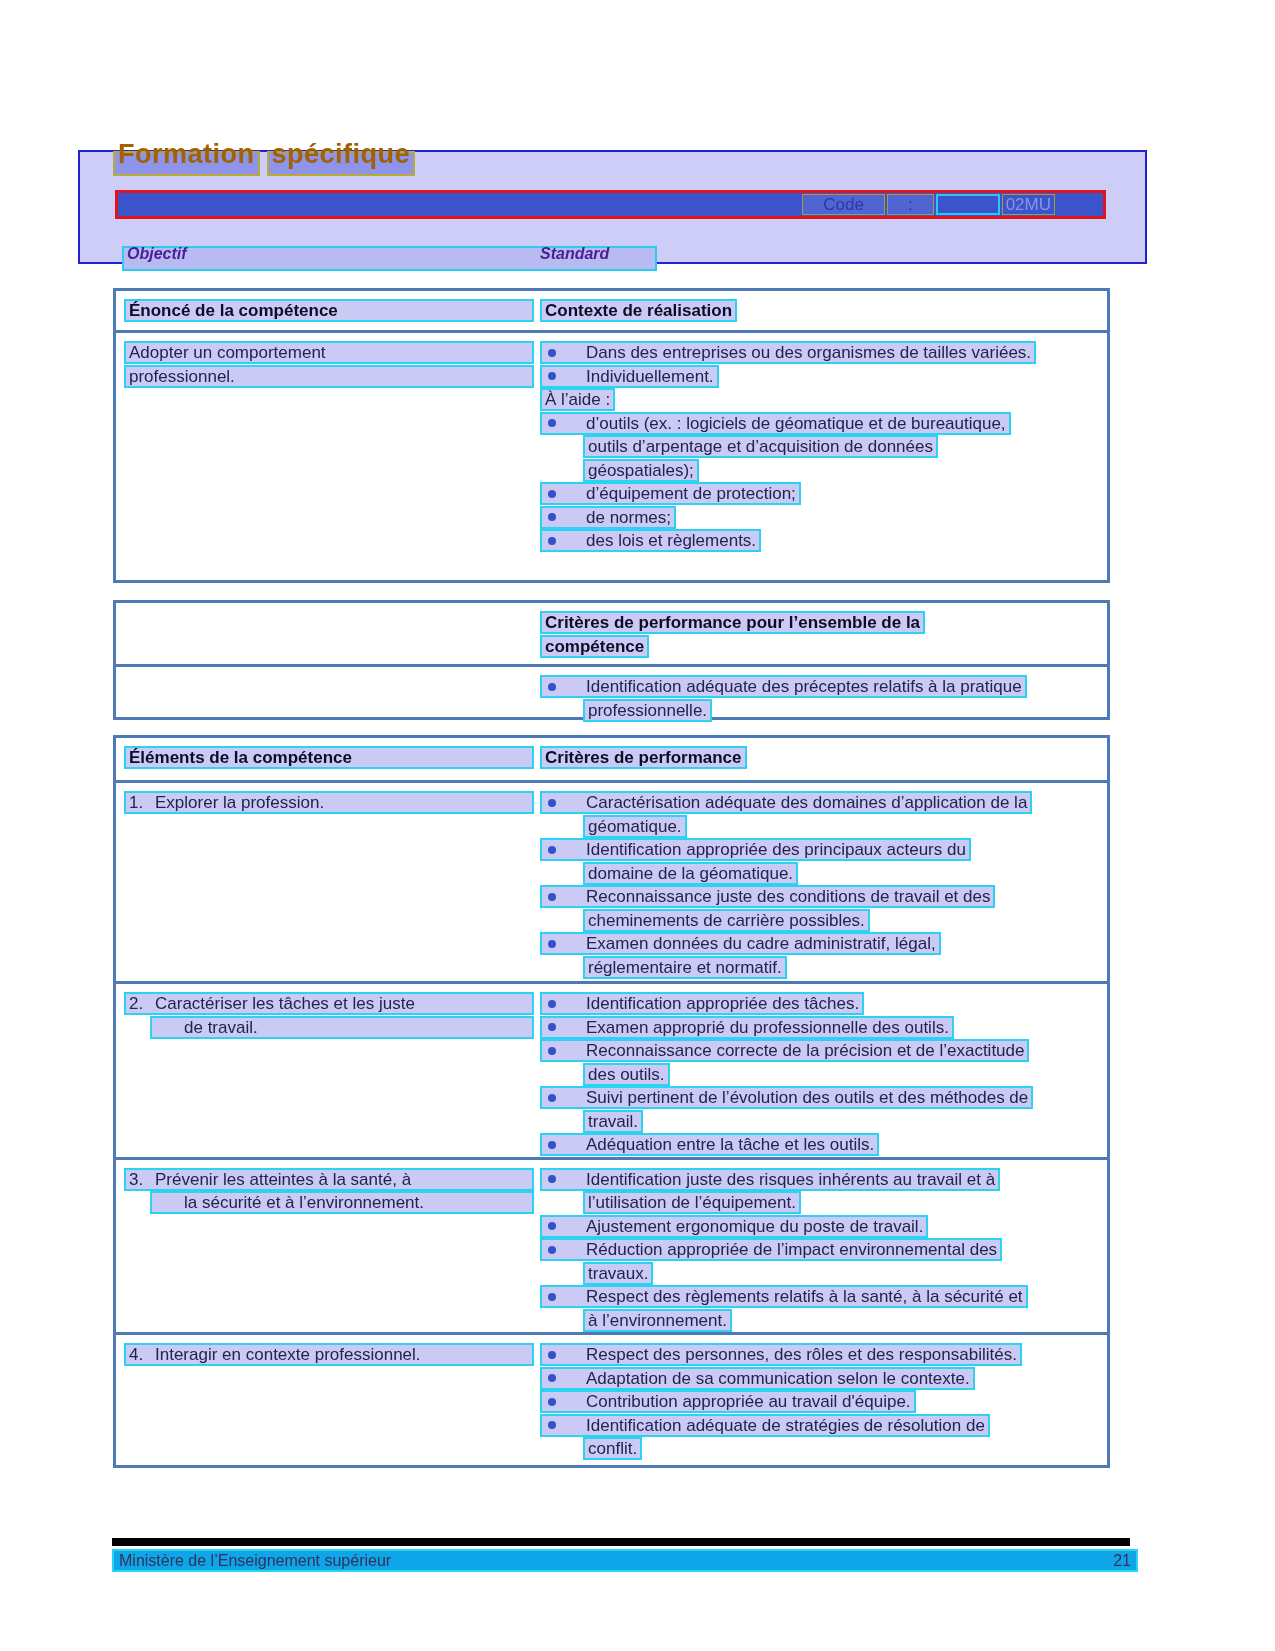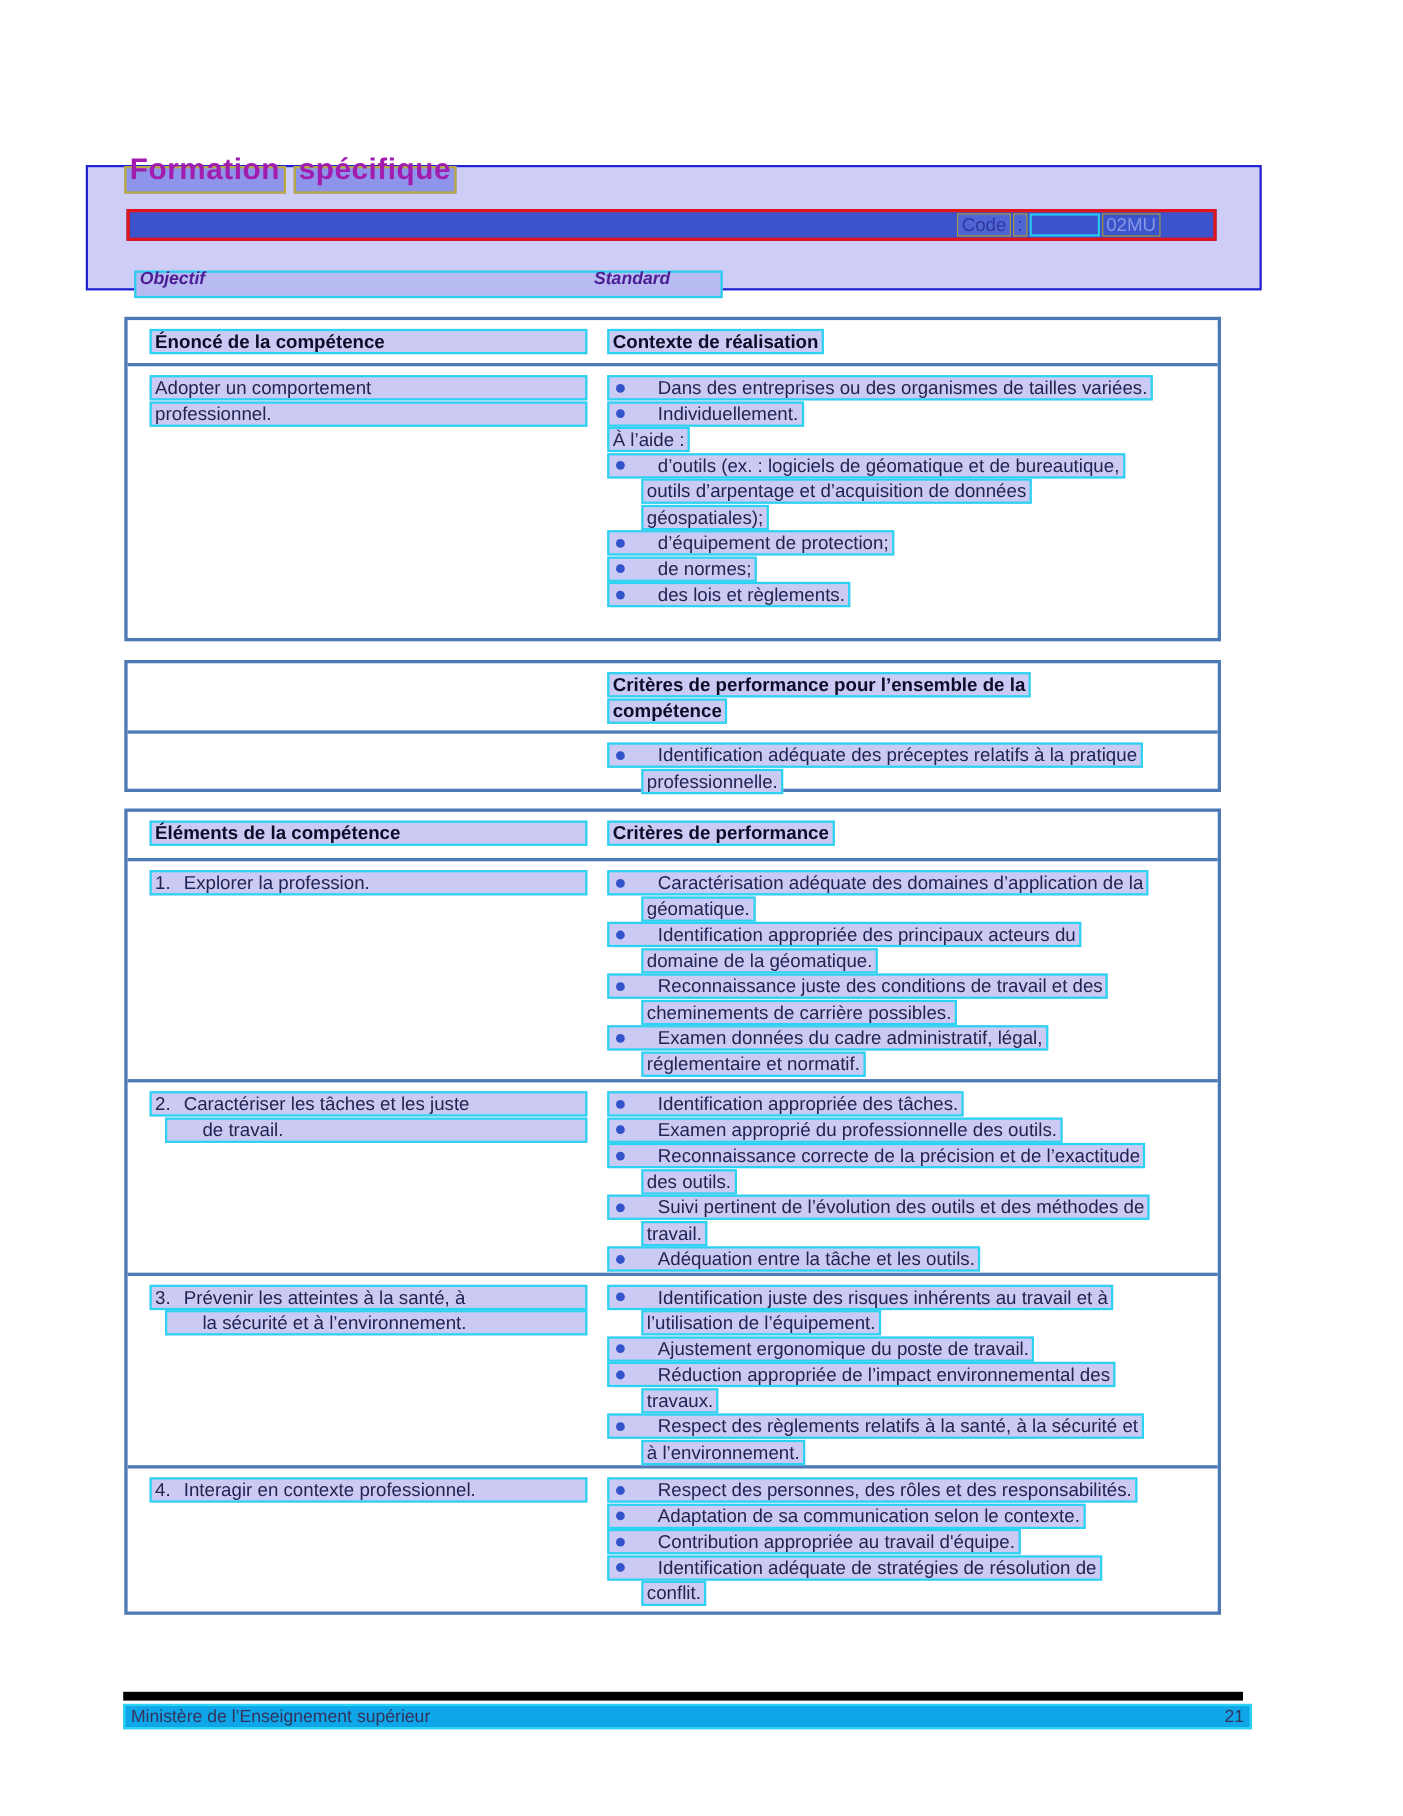--- a/index.html
+++ b/index.html
@@ -10,21 +10,21 @@
 
   
   .top-panel {
     position:absolute; left:78px; top:150px; width:1065px; height:110px;
     background:#cdcdf7; border:2px solid #2222d2;
   }
 
   
   .page-title {
     position:absolute; left:113px; top:139px; z-index:3;
-    font-size:27px; font-weight:bold; color:#a21caf; letter-spacing:.5px;
+    font-size:27px; font-weight:bold; color:#a16207; letter-spacing:.5px;
     display:flex; align-items:flex-start;
   }
   .title-word { position:relative; display:inline-block; padding:0 5px 3px 5px; }
   .title-word::after {
     content:""; position:absolute; left:0; right:0; top:12px; bottom:-3px;
     background:#8d94ea; border:2px solid #b9aa3a; z-index:-1;
   }
   .title-gap { position:relative; display:inline-block; width:7px; }
   .title-gap::after {
     content:""; position:absolute; left:0; right:0; top:12px; bottom:-3px;
@@ -33,21 +33,21 @@
 
   
   .code-bar {
     position:absolute; left:115px; top:190px; width:985px; height:23px;
     background:#3b54cc; border:3px solid #e0151b;
     display:flex; align-items:center; justify-content:flex-end;
     font-size:17px; z-index:2;
   }
   .code-label, .code-colon {
     color:#30379e; border:1px solid #aa9c30; background:rgba(140,150,230,.25);
-    padding:0 3px; height:19px; line-height:19px;
+    padding:0 20px; height:19px; line-height:19px;
   }
   .code-colon { margin-left:2px; }
   .code-space { width:60px; height:17px; border:2px solid #28c8f0; margin:0 2px; }
   .code-value {
     color:#8796e2; border:1px solid #aa9c30; padding:0 3px; height:19px;
     line-height:19px; margin-right:48px;
   }
 
   
   .obj-row {
@@ -82,21 +82,21 @@
   #t3-row1 { min-height:198px; }
   #t3-row2 { min-height:172px; }
   #t3-row3 { min-height:172px; }
 
   
   .ln { height:23.5px; display:flex; align-items:flex-start; }
   .hl {
     display:inline-flex; align-items:center; height:19px;
     background:#cacaf4; border:2px solid #2bd3f2;
     font-size:17px; line-height:19px; color:#23234f;
-    padding:0 3px; margin-left:14px; white-space:nowrap; box-sizing:content-box;
+    padding:0 3px; margin-left:2px; white-space:nowrap; box-sizing:content-box;
   }
   .hl.bold { font-weight:bold; color:#0c0c28; }
   .hl.full { flex:1; margin-right:4px; }
   .t-cell-r .hl.cont { margin-left:45px; }
   .left-lines .hl.cont { margin-left:28px;padding-left:32px; }
   .hl.has-b { padding-left:6px; }
   .dot {
     width:8px; height:8px; border-radius:50%; background:#3253c9;
     margin-right:30px; flex:0 0 8px; align-self:center;
   }

